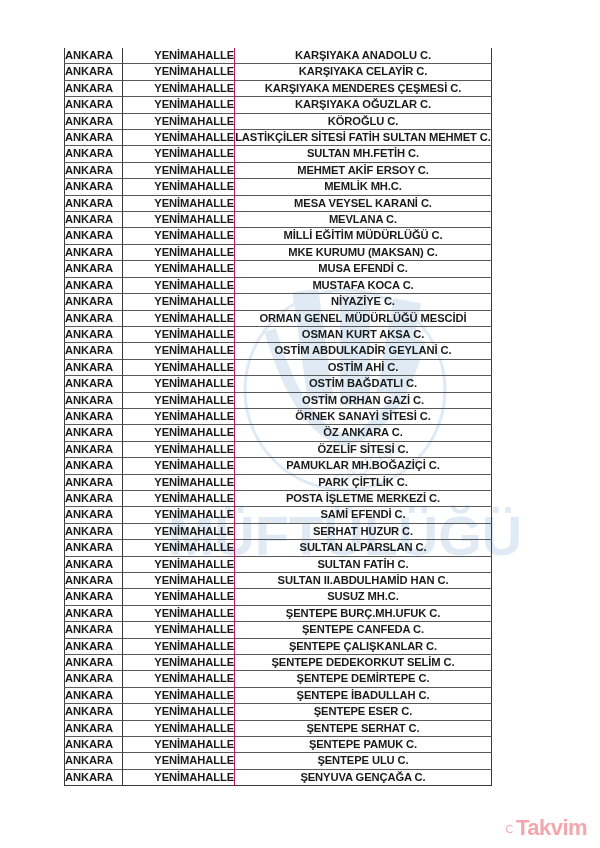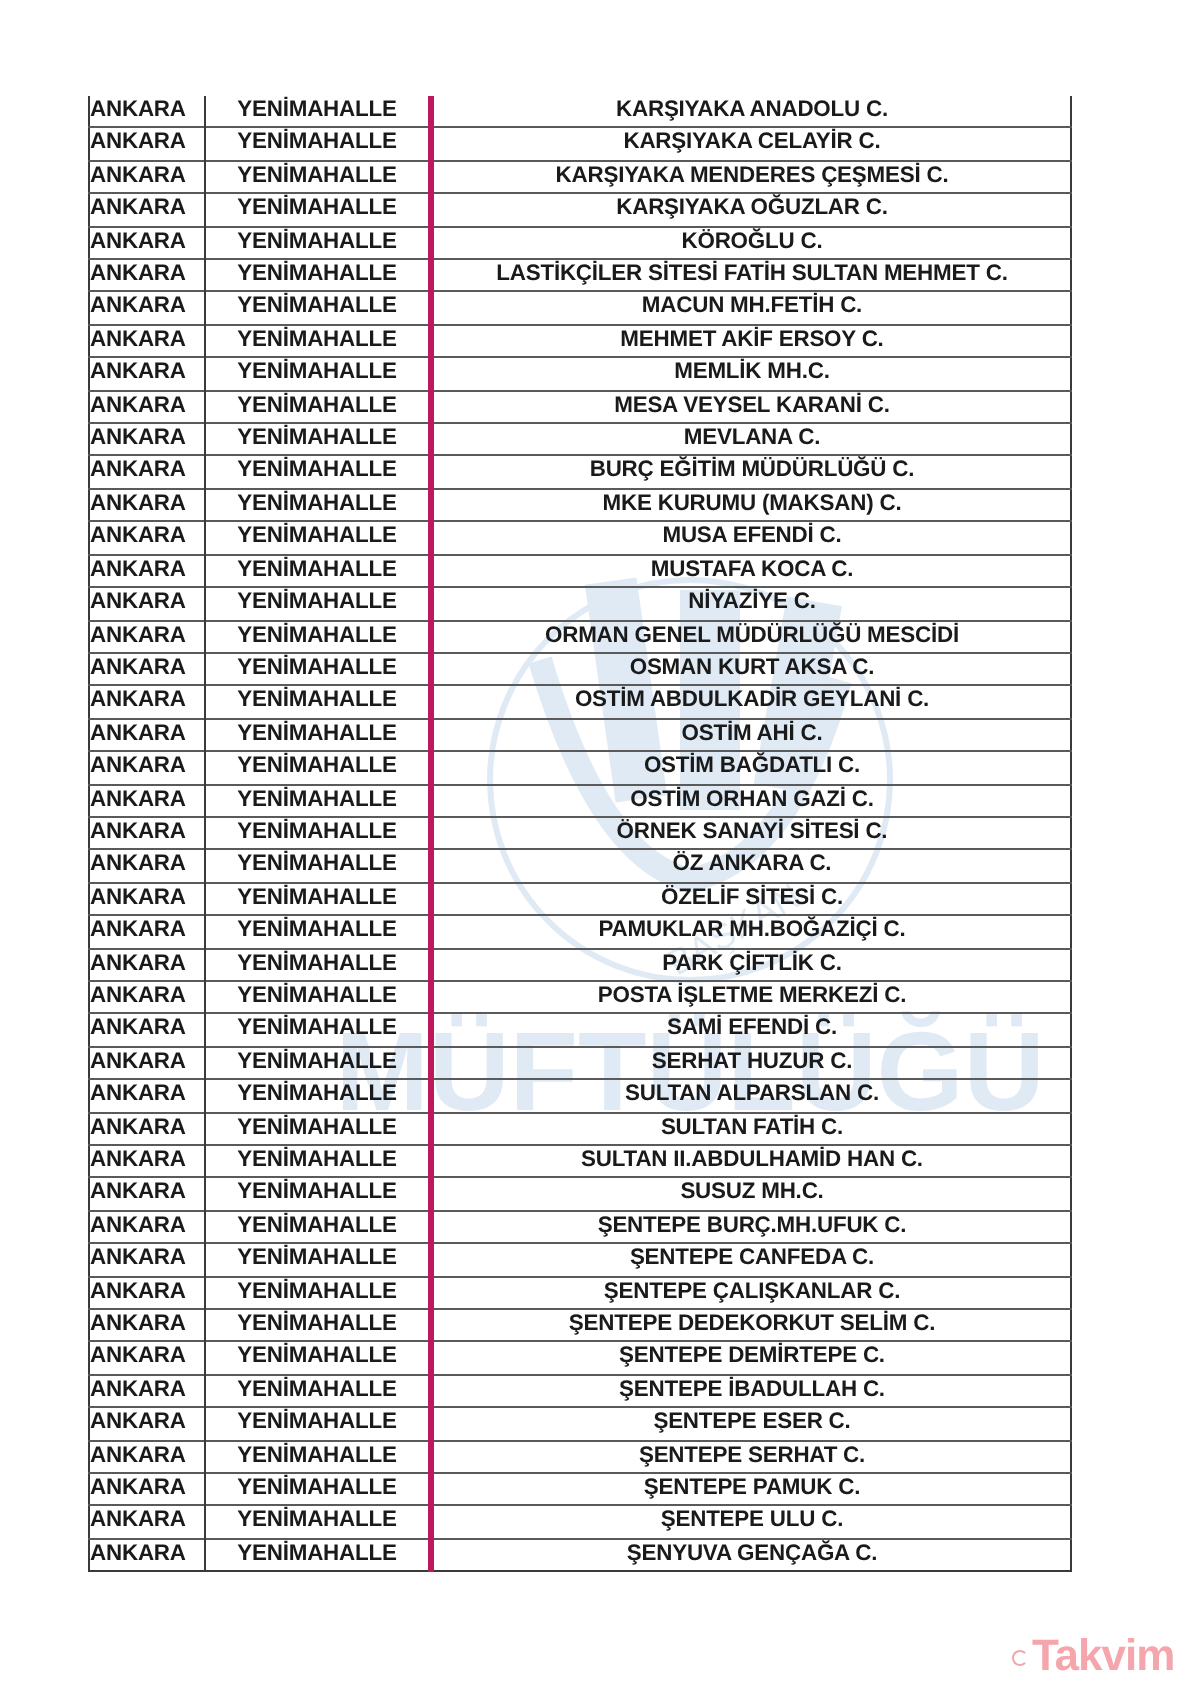--- a/index.html
+++ b/index.html
@@ -6,34 +6,34 @@
     body {
       width: 600px; height: 848px; background: #ffffff;
       position: relative; overflow: hidden;
       font-family: "Liberation Sans", "DejaVu Sans", sans-serif;
     }
     .watermark {
       position: absolute; left: 0; top: 0; width: 600px; height: 848px;
       pointer-events: none; z-index: 0;
     }
     .doc-table {
-      position: absolute; left: 44px; top: 48px; width: 492px;
+      position: absolute; left: 64px; top: 48px; width: 428px;
       border-collapse: collapse; z-index: 1;
       border-left: 1.5px solid #3a3a3a;
       border-right: 1.5px solid #3a3a3a;
       border-bottom: 1.5px solid #3a3a3a;
     }
     .doc-table td {
       height: 15.4px; padding: 0; font-size: 11.2px; font-weight: bold;
       color: #1a1a1a; border-top: 1px solid #5a5a5a; white-space: nowrap;
       line-height: 15.4px; letter-spacing: -0.1px;
     }
     .doc-table tr:first-child td { border-top: none; }
     .c-il { width: 57px; padding-left: 3px; border-right: 1px solid #3a3a3a; }
-    .c-ilce { width: 111px; text-align: center; border-right: 3px solid #be185d; }
+    .c-ilce { width: 111px; text-align: right; border-right: 1px solid #be185d; }
     .c-cami { padding-left: 4px; text-align: center; }
     .brand {
       position: absolute; left: 502px; top: 815px; height: 26px; width: 92px; z-index: 2;
       display: flex; align-items: center; gap: 16px;
     }
     .brand-mark {
       width: 16px; height: 14px; background: #c9d3e6; border-radius: 2px;
       position: relative; margin-right: -2px;
     }
     .brand-mark::after {
@@ -95,21 +95,21 @@
         <td class="c-cami">KÖROĞLU C.</td>
       </tr>
       <tr>
         <td class="c-il">ANKARA</td>
         <td class="c-ilce">YENİMAHALLE</td>
         <td class="c-cami">LASTİKÇİLER SİTESİ FATİH SULTAN MEHMET C.</td>
       </tr>
       <tr>
         <td class="c-il">ANKARA</td>
         <td class="c-ilce">YENİMAHALLE</td>
-        <td class="c-cami">MACUN MH.FETİH C.</td>
+        <td class="c-cami">SULTAN MH.FETİH C.</td>
       </tr>
       <tr>
         <td class="c-il">ANKARA</td>
         <td class="c-ilce">YENİMAHALLE</td>
         <td class="c-cami">MEHMET AKİF ERSOY C.</td>
       </tr>
       <tr>
         <td class="c-il">ANKARA</td>
         <td class="c-ilce">YENİMAHALLE</td>
         <td class="c-cami">MEMLİK MH.C.</td>
@@ -120,21 +120,21 @@
         <td class="c-cami">MESA VEYSEL KARANİ C.</td>
       </tr>
       <tr>
         <td class="c-il">ANKARA</td>
         <td class="c-ilce">YENİMAHALLE</td>
         <td class="c-cami">MEVLANA C.</td>
       </tr>
       <tr>
         <td class="c-il">ANKARA</td>
         <td class="c-ilce">YENİMAHALLE</td>
-        <td class="c-cami">BURÇ EĞİTİM MÜDÜRLÜĞÜ C.</td>
+        <td class="c-cami">MİLLİ EĞİTİM MÜDÜRLÜĞÜ C.</td>
       </tr>
       <tr>
         <td class="c-il">ANKARA</td>
         <td class="c-ilce">YENİMAHALLE</td>
         <td class="c-cami">MKE KURUMU (MAKSAN) C.</td>
       </tr>
       <tr>
         <td class="c-il">ANKARA</td>
         <td class="c-ilce">YENİMAHALLE</td>
         <td class="c-cami">MUSA EFENDİ C.</td>

